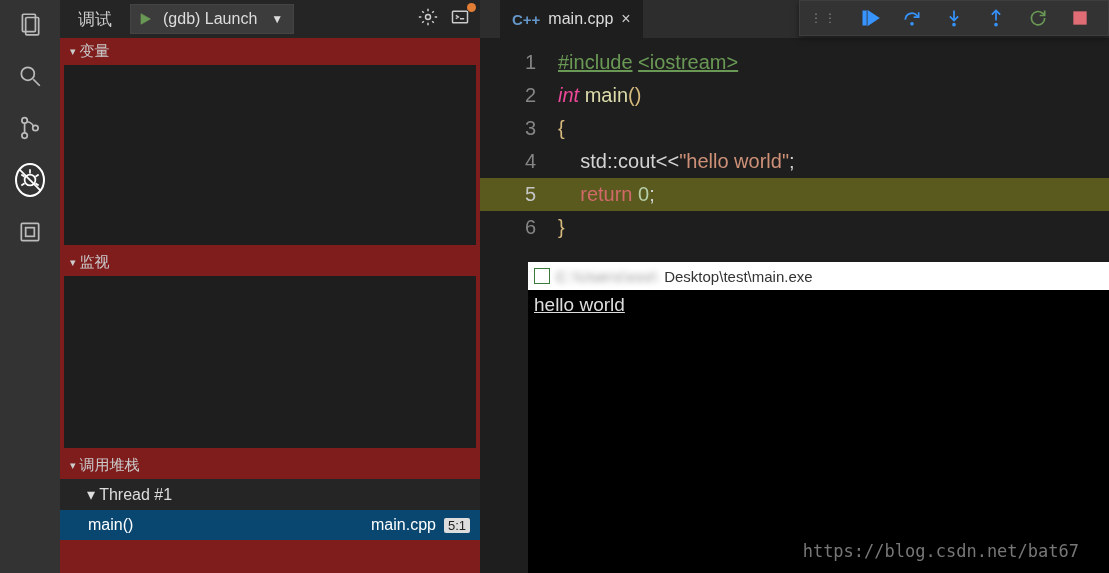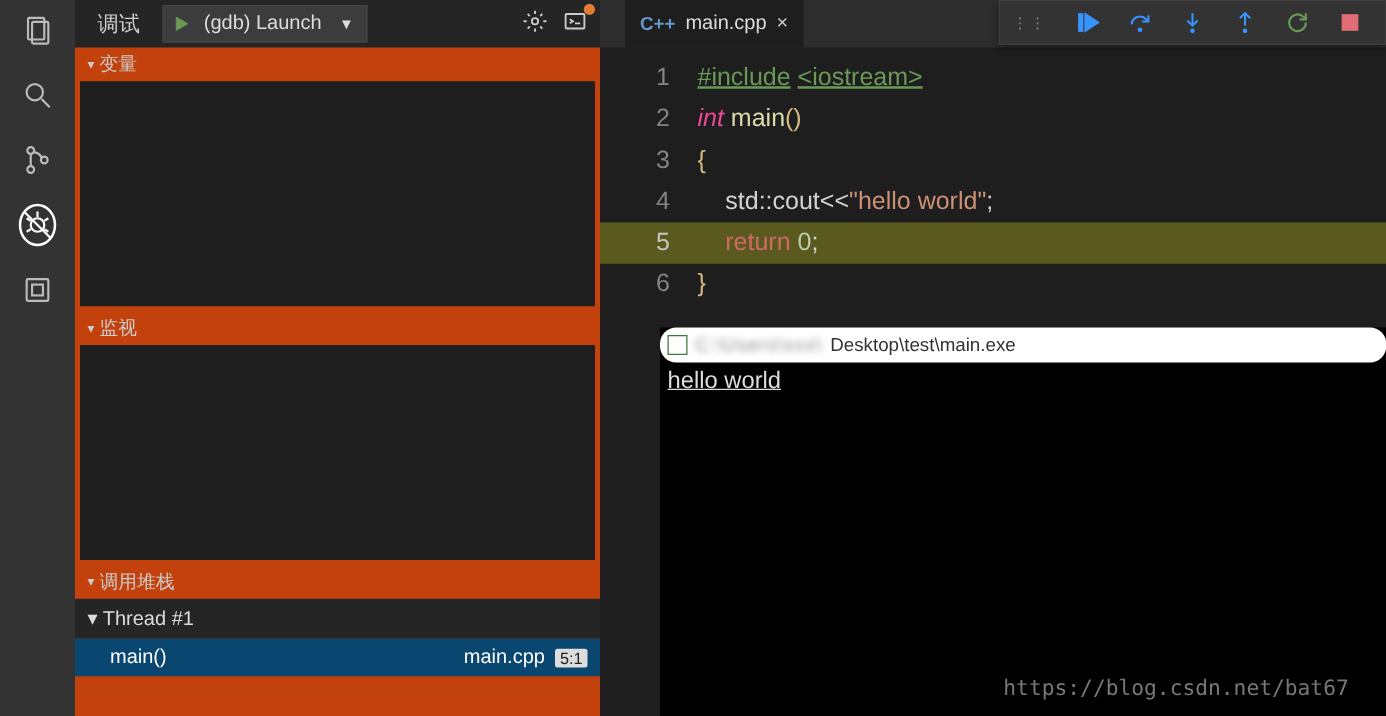--- a/index.html
+++ b/index.html
@@ -6,37 +6,37 @@
   body { background:#1e1e1e; color:#ccc; width:1109px; height:573px; overflow:hidden; position:relative; }
   .root { display:flex; height:100%; }
   
   .activity { width:60px; background:#333333; display:flex; flex-direction:column; align-items:center; padding-top:10px; gap:24px; }
   .activity .ab { width:28px; height:28px; display:flex; align-items:center; justify-content:center; cursor:pointer; }
   .activity svg { width:26px; height:26px; stroke:#bbb; fill:none; stroke-width:1.6; }
   .activity .active svg { stroke:#fff; }
   .activity .circled { border:2px solid #fff; border-radius:50%; width:34px; height:34px; display:flex; align-items:center; justify-content:center; }
   .activity .circled svg { stroke:#fff; }
   
-  .side { width:420px; background:#c2410c; display:flex; flex-direction:column; }
+  .side { width:420px; background:#7f1d1d; display:flex; flex-direction:column; }
   .side-header { height:38px; display:flex; align-items:center; gap:8px; padding:0 8px; background:#252526; }
   .side-header .title { color:#ccc; font-size:17px; padding:0 10px; }
   .launch-box { display:flex; align-items:center; background:#3c3c3c; border:1px solid #444; height:30px; padding:0 6px; gap:6px; }
   .launch-box svg.play { stroke:#6a9955; fill:#6a9955; }
   .launch-box .cfg { color:#ddd; font-size:16px; padding:0 4px; }
   .launch-box .caret { color:#ddd; font-size:12px; padding:0 4px; }
   .ico-btn svg { width:20px; height:20px; stroke:#ccc; fill:none; stroke-width:1.8; }
   .ico-btn { cursor:pointer; padding:2px; position:relative; }
   .orange-dot { position:absolute; top:-2px; right:-4px; width:9px; height:9px; border-radius:50%; background:#e27d35; }
   .section { display:flex; flex-direction:column; }
   .sec-head { display:flex; align-items:center; gap:4px; padding:4px 10px; color:#ccc; font-size:15px; cursor:pointer; }
   .sec-head .tw { font-size:11px; color:#ccc; }
   .sec-body { background:#1e1e1e; margin:0 4px 4px 4px; min-height:10px; }
   .vars .sec-body { height:180px; }
   .watch .sec-body { height:172px; }
-  .callstack-row { display:flex; align-items:center; justify-content:space-between; padding:6px 10px; background:#252526; color:#ddd; font-size:16px; }
+  .callstack-row { display:flex; align-items:center; justify-content:space-between; padding:6px 27px; background:#252526; color:#ddd; font-size:16px; }
   .thread-badge { background:#3a3a3a; color:#ccc; font-size:13px; padding:2px 6px; border-radius:2px; }
   .frame-row { display:flex; align-items:center; justify-content:space-between; padding:6px 10px 6px 28px; background:#094771; color:#fff; font-size:16px; }
   .frame-row .file { display:flex; align-items:center; gap:8px; }
   .linecol { background:#ddd; color:#222; font-size:13px; padding:0 4px; border-radius:2px; }
   
   .editor-area { flex:1; display:flex; flex-direction:column; position:relative; background:#1e1e1e; }
   .tabbar { height:38px; display:flex; align-items:stretch; background:#2d2d2d; }
   .tab-spacer { width:20px; }
   .tab { display:flex; align-items:center; gap:8px; padding:0 12px; background:#1e1e1e; color:#ddd; font-size:16px; }
   .tab .cpp-ico { color:#6496c8; font-weight:bold; font-size:15px; }
@@ -56,21 +56,21 @@
   .fn-yellow{ color:#dcdcaa; }
   .gold     { color:#d7ba7d; }
   .punc     { color:#d4d4d4; }
   .str      { color:#ce9178; }
   .kw-red   { color:#d16969; }
   .num      { color:#b5cea8; }
   .curline  { background:#5a5a1e; }
   .codeline.curline .gutter { color:#c5c5c5; }
   
   .term { position:absolute; left:528px; top:262px; right:0; bottom:0; background:#000; color:#ddd; font-family:Consolas,monospace; }
-  .term-title { height:28px; background:#fff; color:#333; display:flex; align-items:center; font-size:15px; padding:0 6px; gap:6px;border-radius:13px; }
+  .term-title { height:28px; background:#fff; color:#333; display:flex; align-items:center; font-size:15px; padding:0 6px; gap:6px; }
   .term-title .ticon { width:16px; height:16px; border:1px solid #3a7a3a; display:inline-block; }
   .term-title .blur { filter:blur(3px); color:#888; letter-spacing:1px; }
   .term-body { padding:4px 6px; font-size:19px;text-decoration:underline; }
   .watermark { position:absolute; right:30px; bottom:12px; color:#777; font-family:Consolas,monospace; font-size:17px; }
 </style>
 </head>
 <body>
 
 <div class="root">
 

